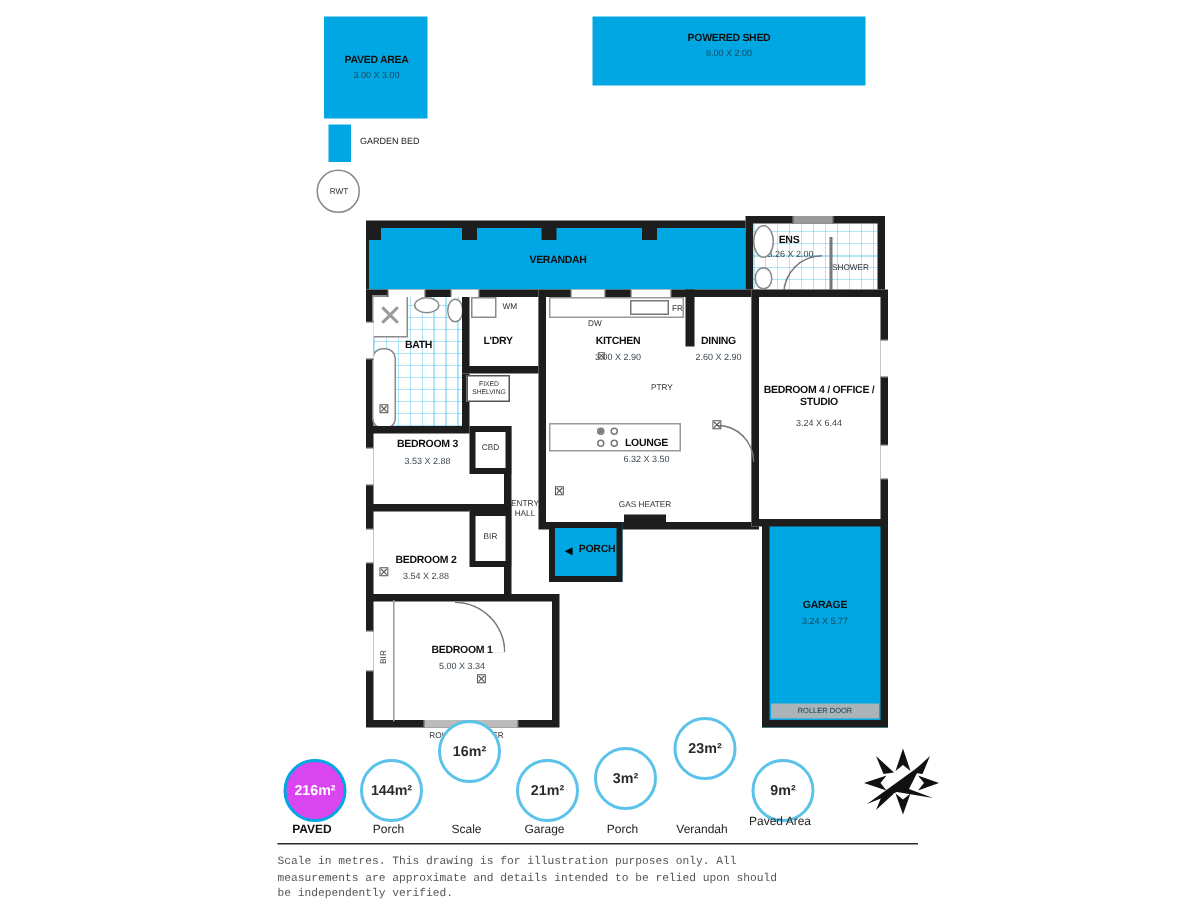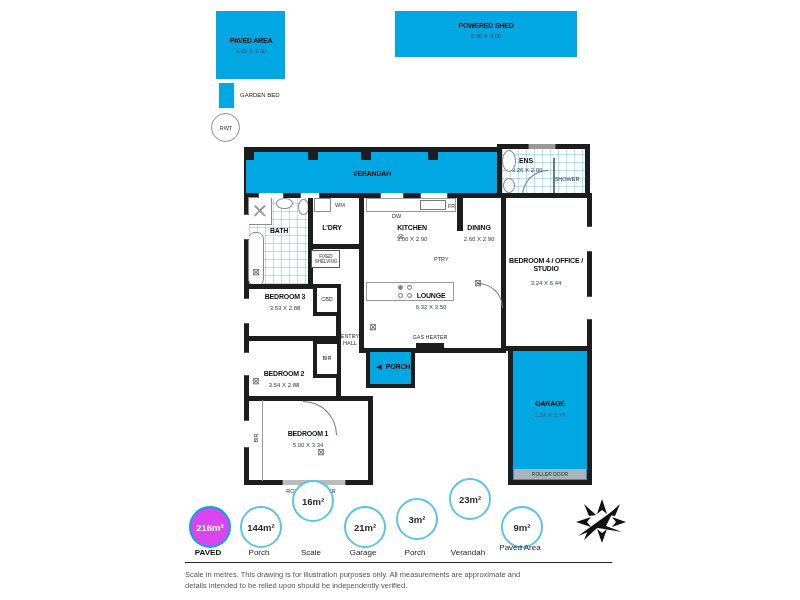--- a/index.html
+++ b/index.html
@@ -25,21 +25,21 @@
   .post{position:absolute;width:10px;height:8px;background:#1d1d1d;}
   .arc{position:absolute;border:0 solid #777;background:transparent;}
   .xsym{position:absolute;font-size:9px;color:#555;transform:translate(-50%,-50%);}
   .lg-circle{position:absolute;width:38px;height:38px;border-radius:50%;border:2px solid #5bc2ea;
              background:#fff;display:flex;align-items:center;justify-content:center;
              font-weight:bold;font-size:9.5px;color:#2b2b2b;}
   .lg-circle.filled{background:#d946ef;border-color:#00a7e3;color:#fff;}
   .lg-label{position:absolute;width:56px;text-align:center;font-size:8px;color:#222;line-height:1.15;}
   .lg-label.total{font-weight:bold;color:#111;}
   .divider{position:absolute;height:1px;background:#2a2a2a;}
-  .disclaimer{position:absolute;font-size:7.5px;line-height:1.4;color:#555;}
+  .disclaimer{position:absolute;font-size:7.5px;line-height:1.4;color:#555;font-family:Liberation Mono, monospace;}
 </style>
 </head>
 <body>
 
 <div id="canvas">
 
   <div class="abs cyan" style="left:216px;top:11px;width:69px;height:68px;"></div>
   <div class="lbl rname" style="left:251px;top:41px;">PAVED AREA</div>
   <div class="lbl rdims-dk" style="left:251px;top:51px;">3.00 X 3.00</div>
 

